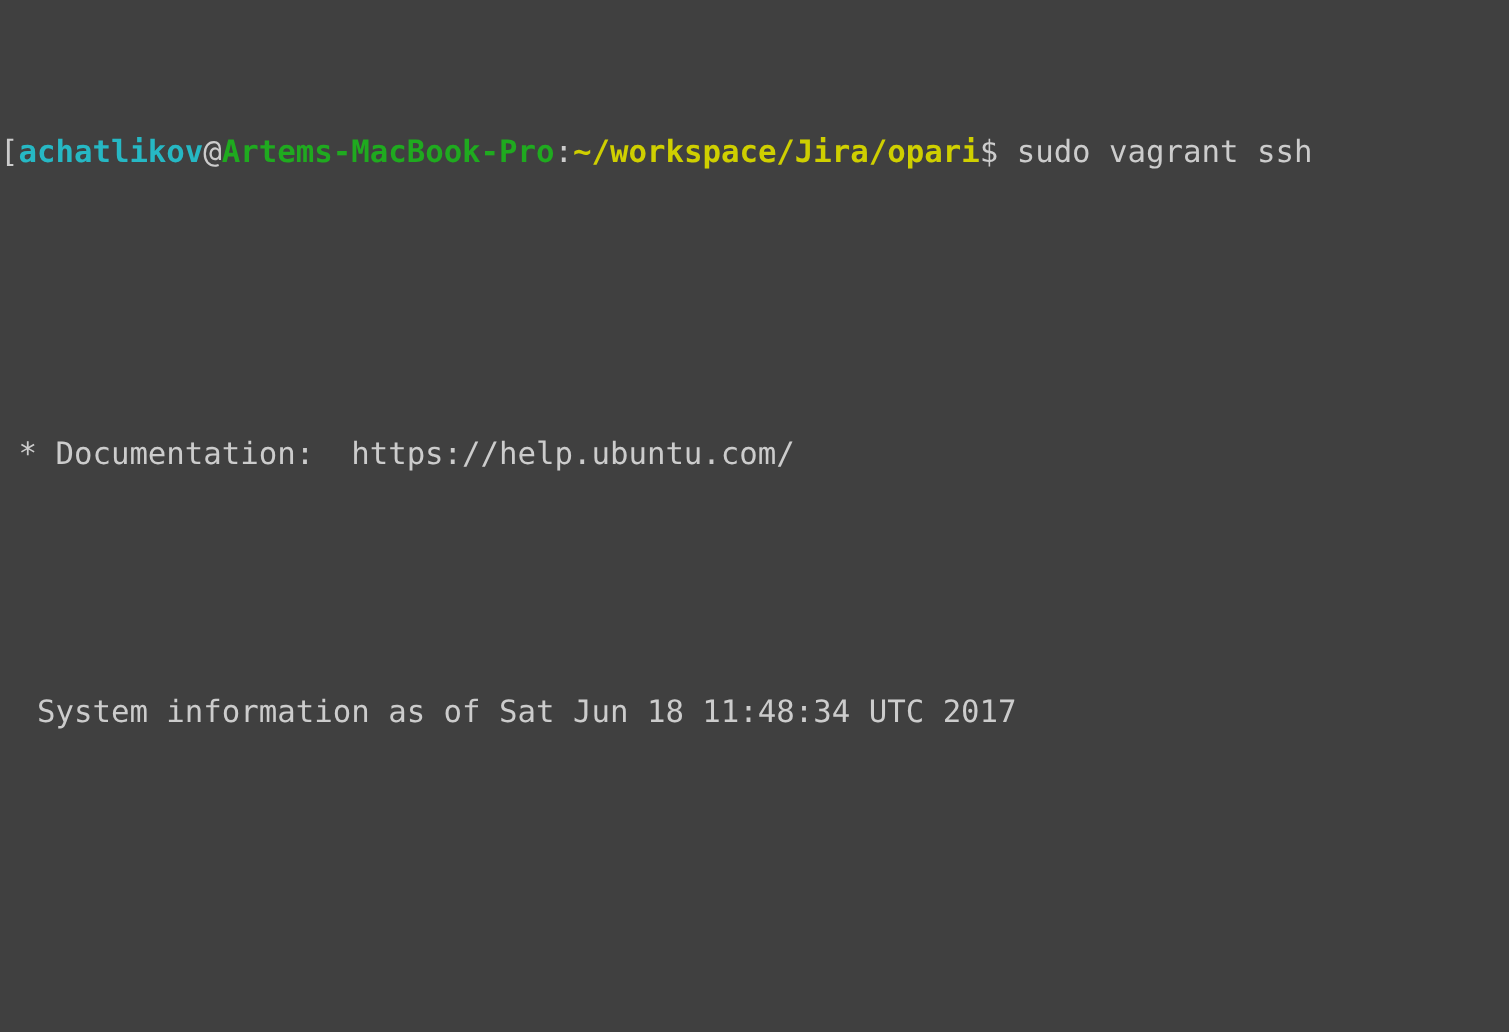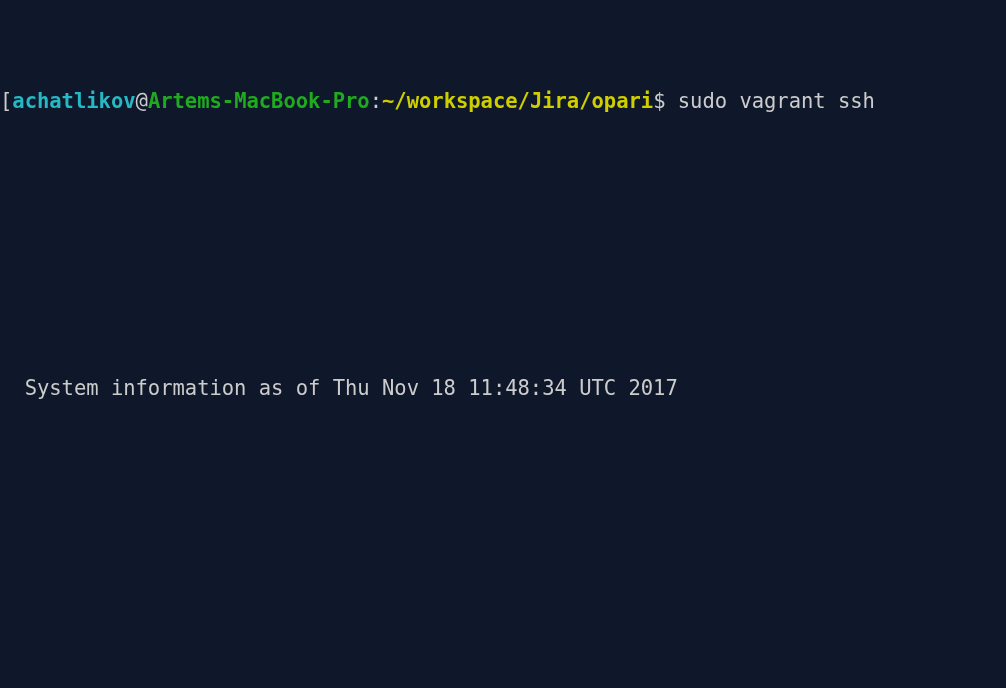--- a/index.html
+++ b/index.html
@@ -5,21 +5,21 @@
 <style>
   html, body {
     margin: 0;
     padding: 0;
     background: #000000;
   }
   #terminal {
     position: relative;
     width: 1006px;
     height: 688px;
-    background: #0f172a;
+    background: #404040;
     overflow: hidden;
     font-family: "DejaVu Sans Mono", "Liberation Mono", monospace;
     font-size: 20.5px;
     line-height: 28.7px;
     letter-spacing: -0.02px;
     color: #cccccc;
     -webkit-font-smoothing: antialiased;
   }
   #screen {
     position: absolute;
@@ -39,22 +39,23 @@
 </style>
 </head>
 <body>
 
 <div id="terminal">
   <div id="screen">
 
     <div class="line"><span class="fg-default">[</span><span class="fg-cyan">achatlikov</span><span class="fg-default">@</span><span class="fg-green">Artems-MacBook-Pro</span><span class="fg-default">:</span><span class="fg-yellow">~/workspace/Jira/opari</span><span class="fg-default">$</span><span class="fg-default"> sudo vagrant ssh</span></div>
 
     <div class="line"></div>
+    <div class="line"> * Documentation:  https://help.ubuntu.com/</div>
     <div class="line"></div>
-    <div class="line">  System information as of Thu Nov 18 11:48:34 UTC 2017</div>
+    <div class="line">  System information as of Sat Jun 18 11:48:34 UTC 2017</div>
     <div class="line"></div>
     
     
     
     
     
     
     
     
     

